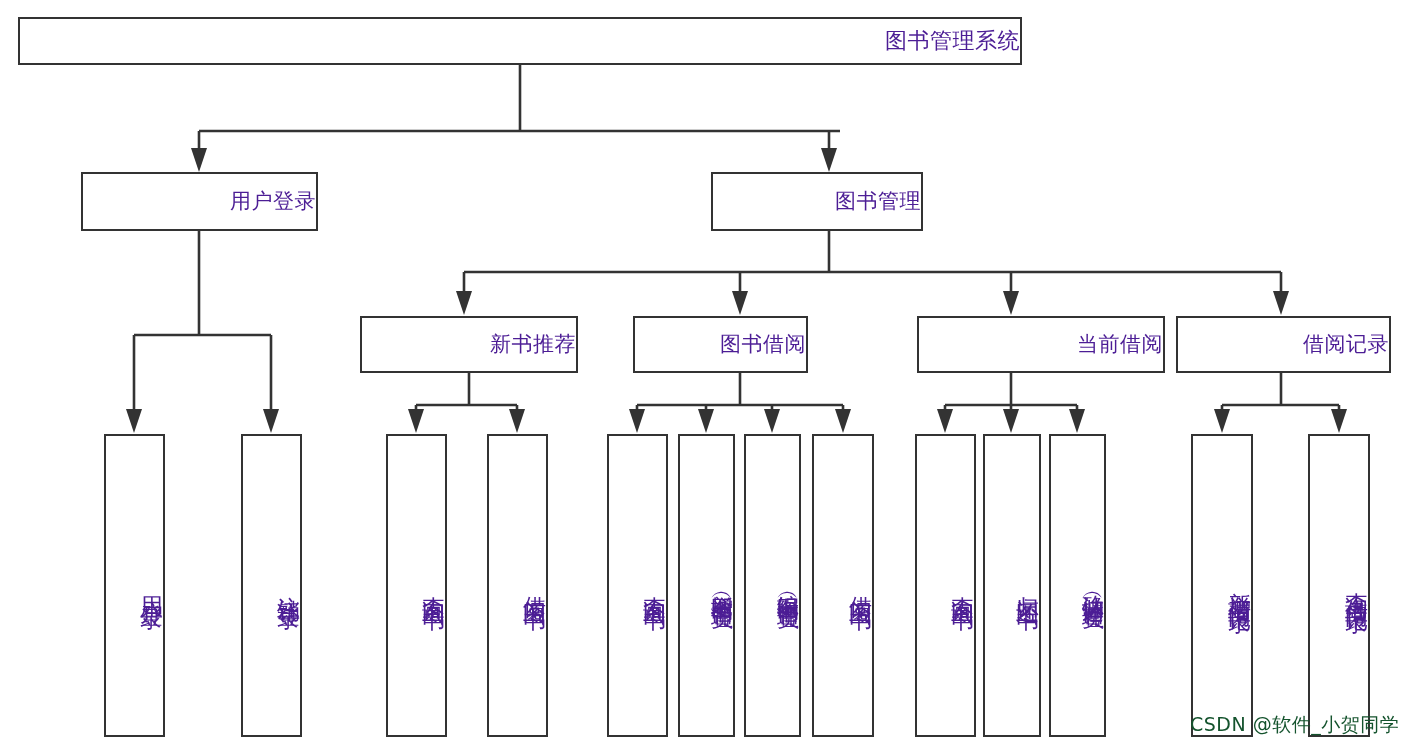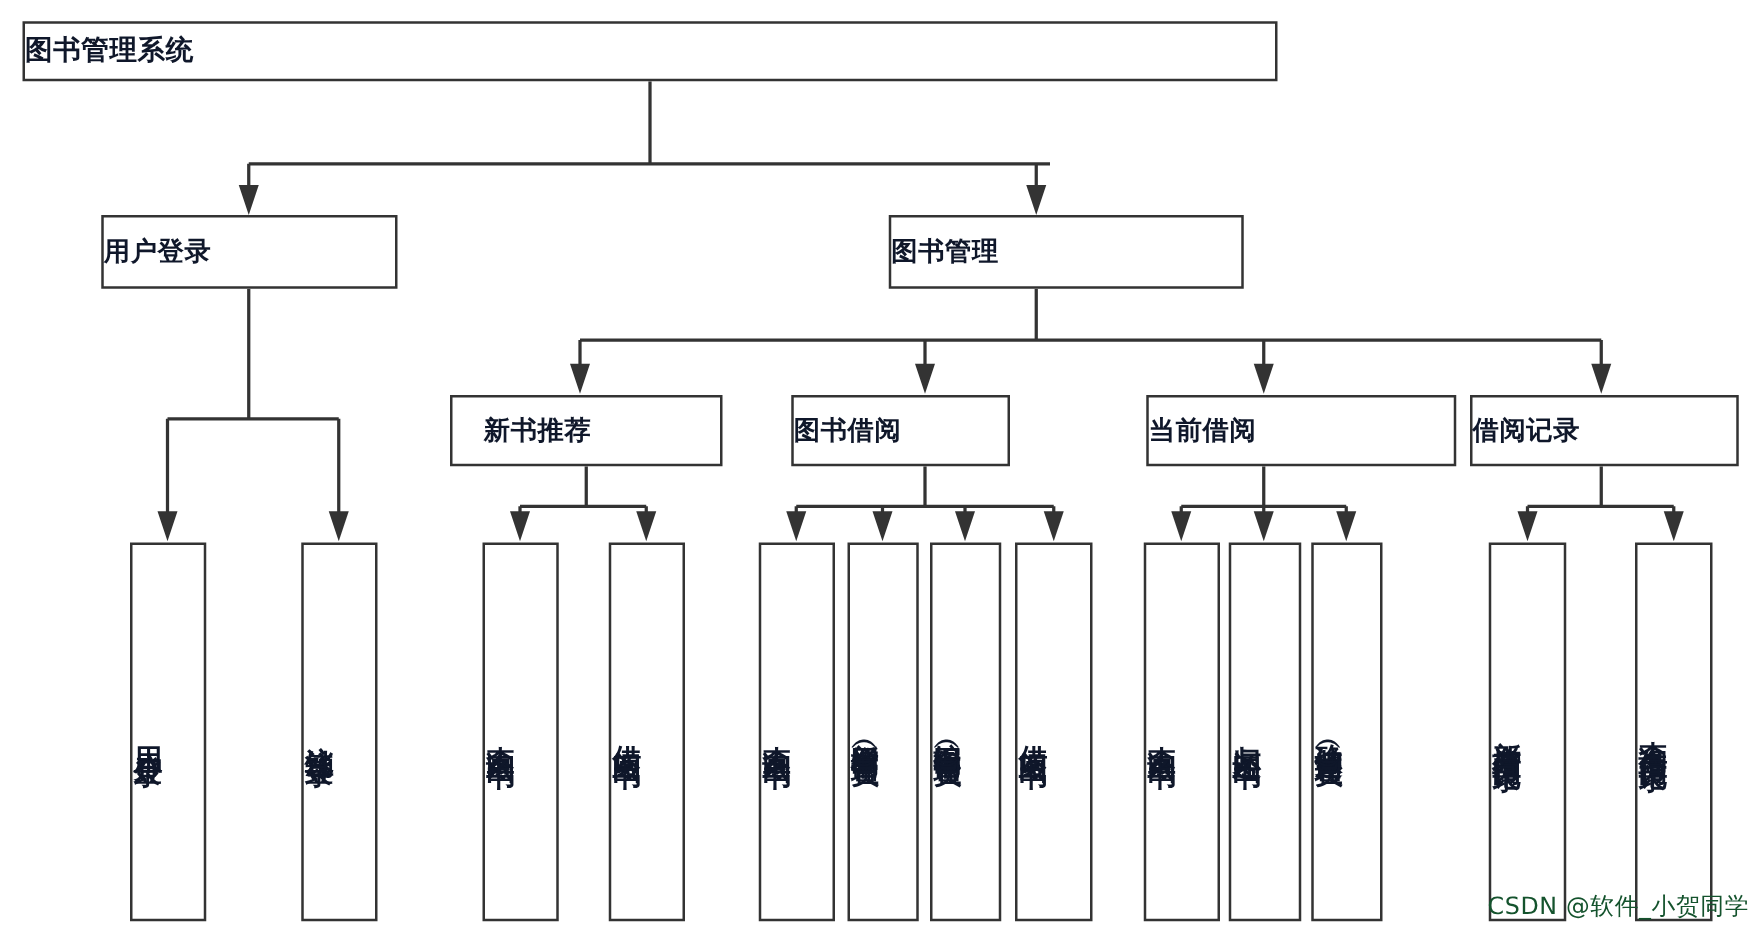--- a/index.html
+++ b/index.html
@@ -24,23 +24,22 @@
     width: 1405px;
     height: 747px;
   }
   .node {
     position: absolute;
     box-sizing: border-box;
     border: 2.4px solid #333333;
     background: #ffffff;
     display: flex;
     align-items: center;
-    justify-content: flex-start;
-    color: #0f172a;
-    font-weight: bold;
+    justify-content: flex-end;
+    color: #4c1d95;
   }
   .node .label {
     display: block;
     text-align: center;
     line-height: 1.18;
     letter-spacing: 0.5px;
     white-space: nowrap;
   }
   
   .node.horiz .label {
@@ -157,21 +156,21 @@
     </g>
   </svg>
 
   <div class="node horiz root" style="left:18px; top:17px; width:1004px; height:48px;">
     <span class="label">图书管理系统</span>
   </div>
 
   <div class="node horiz" style="left:81px; top:172px; width:237px; height:59px;">
     <span class="label">用户登录</span>
   </div>
-  <div class="node horiz" style="left:711px; top:172px; width:284px; height:59px;">
+  <div class="node horiz" style="left:711px; top:172px; width:212px; height:59px;">
     <span class="label">图书管理</span>
   </div>
 
   <div class="node horiz" style="left:360px; top:316px; width:218px; height:57px;padding-left:25px;">
     <span class="label">新书推荐</span>
   </div>
   <div class="node horiz" style="left:633px; top:316px; width:175px; height:57px;">
     <span class="label">图书借阅</span>
   </div>
   <div class="node horiz" style="left:881px; top:316px; width:248px; height:57px;margin-left:36px;">

